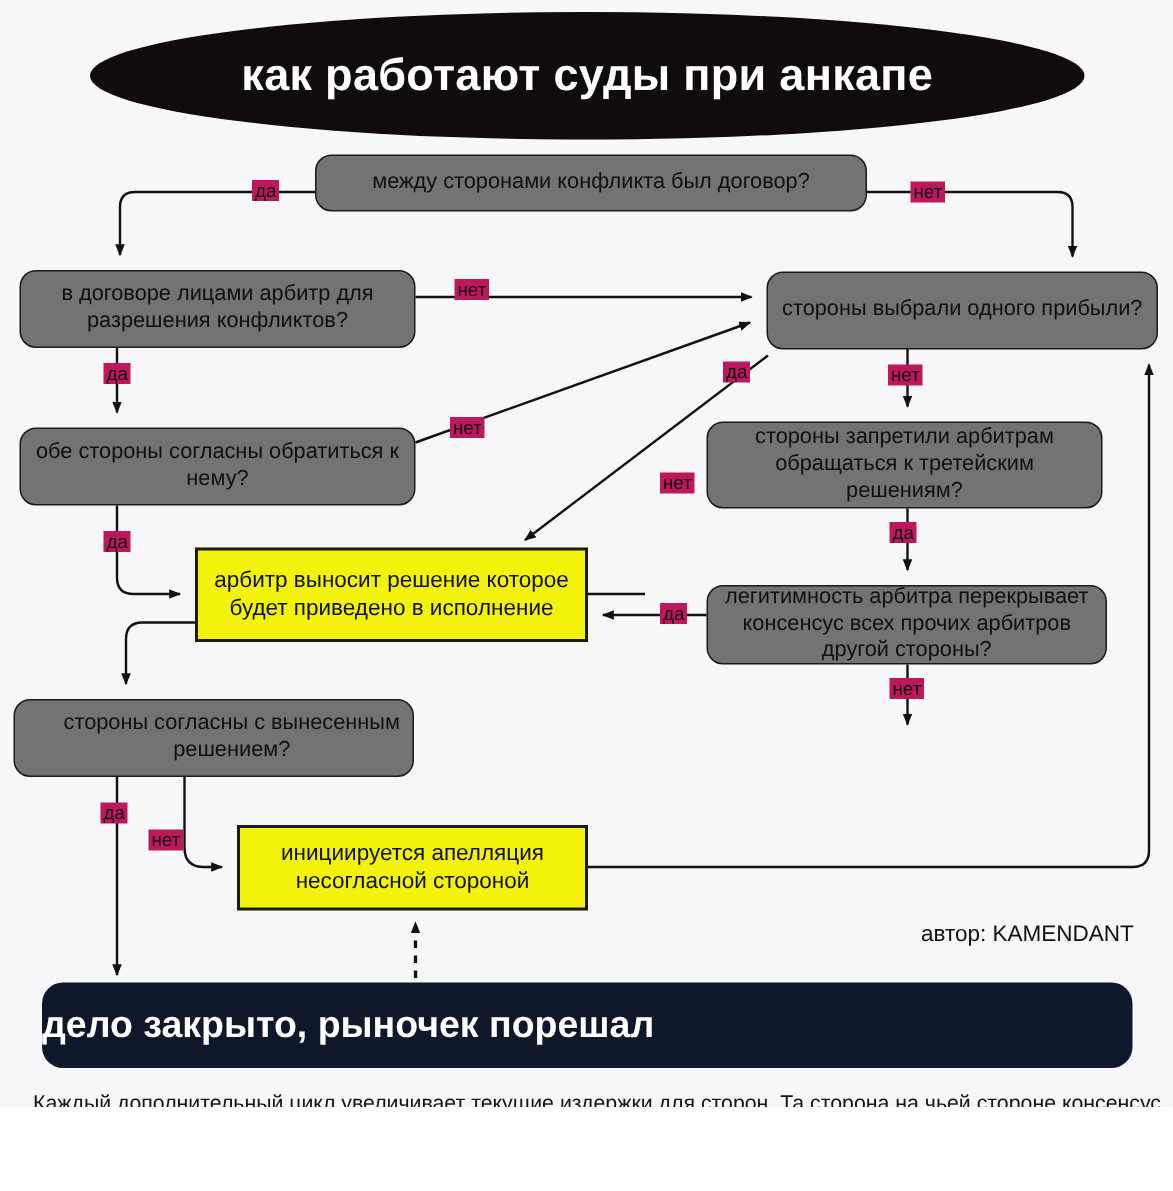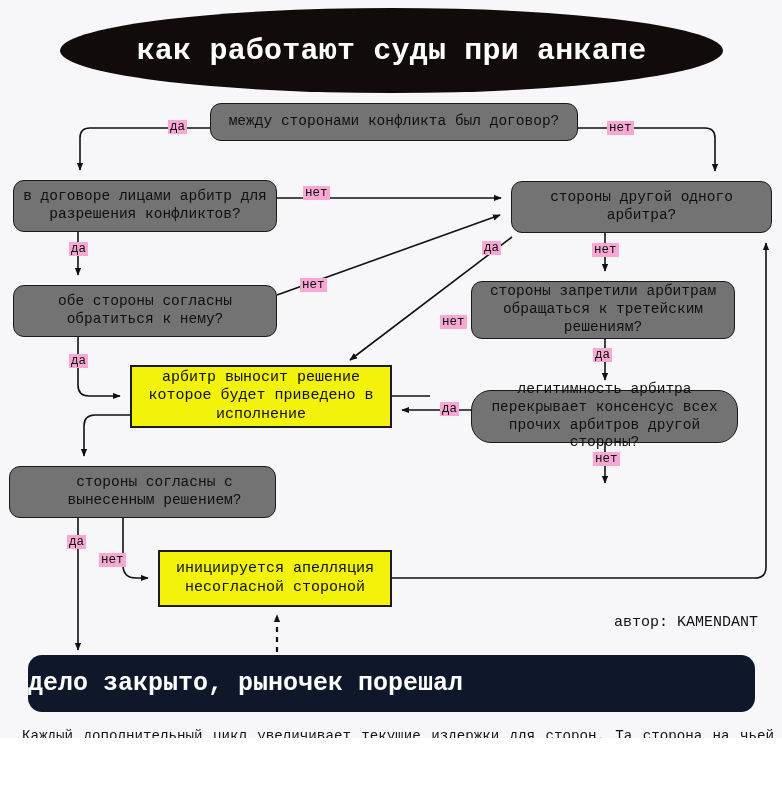--- a/index.html
+++ b/index.html
@@ -5,21 +5,21 @@
   html, body {
     margin: 0;
     padding: 0;
     background: #ffffff;
   }
   #canvas {
     position: relative;
     width: 782px;
     height: 738px;
     background: #f7f7f9;
-    font-family: Liberation Mono, monospace;
+    font-family: Liberation Sans, sans-serif;
     overflow: hidden;
   }
   #wires {
     position: absolute;
     left: 0;
     top: 0;
     width: 782px;
     height: 794px;
     pointer-events: none;
   }
@@ -79,21 +79,21 @@
     border-radius: 0;
     font-size: 15px;
     padding: 2px 6px;
   }
 
   
   .edge-label {
     position: absolute;
     font-size: 12.5px;
     color: #0d0d0d;
-    background: #f9a8d4;
+    background: #be185d;
     padding: 0 2px;
     white-space: nowrap;
   }
 
   
   .credit {
     position: absolute;
     font-size: 15px;
     color: #111;
     white-space: nowrap;
@@ -169,36 +169,36 @@
 
   <div class="node question" style="left:210px; top:103px; width:368px; height:38px;">
     <span>между сторонами конфликта был договор?</span>
   </div>
 
   <div class="node question" style="left:13px; top:180px; width:264px; height:52px;">
     <span>в договоре лицами арбитр для разрешения конфликтов?</span>
   </div>
 
   <div class="node question" style="left:511px; top:181px; width:261px; height:52px;">
-    <span>стороны другой одного арбитра?</span>
+    <span>стороны выбрали одного прибыли?</span>
   </div>
 
   <div class="node question" style="left:13px; top:285px; width:264px; height:52px;">
     <span>обе стороны согласны обратиться к нему?</span>
   </div>
 
   <div class="node question" style="left:471px; top:281px; width:264px; height:58px;">
     <span>стороны запретили арбитрам обращаться к третейским решениям?</span>
   </div>
 
   <div class="node outcome" style="left:130px; top:365px; width:262px; height:63px;">
     <span>арбитр выносит решение которое будет приведено в исполнение</span>
   </div>
 
-  <div class="node question" style="left:471px; top:390px; width:267px; height:53px;border-radius:20px;">
+  <div class="node question" style="left:471px; top:390px; width:267px; height:53px;">
     <span>легитимность арбитра перекрывает консенсус всех прочих арбитров другой стороны?</span>
   </div>
 
   <div class="node question" style="left:9px; top:466px; width:267px; height:52px;padding-left:32px;">
     <span>стороны согласны с вынесенным решением?</span>
   </div>
 
 
   <div class="node outcome" style="left:158px; top:550px; width:234px; height:57px;justify-content:flex-end;">
     <span>инициируется апелляция несогласной стороной</span>

